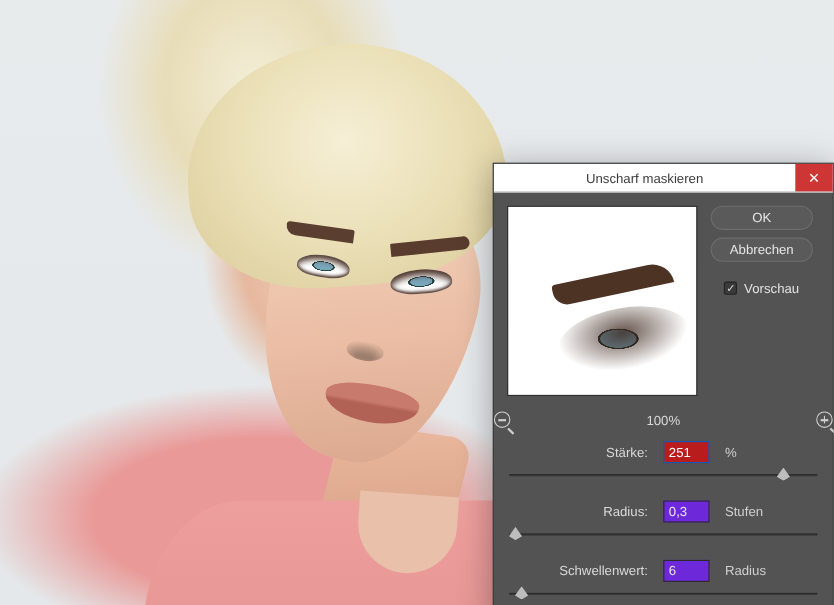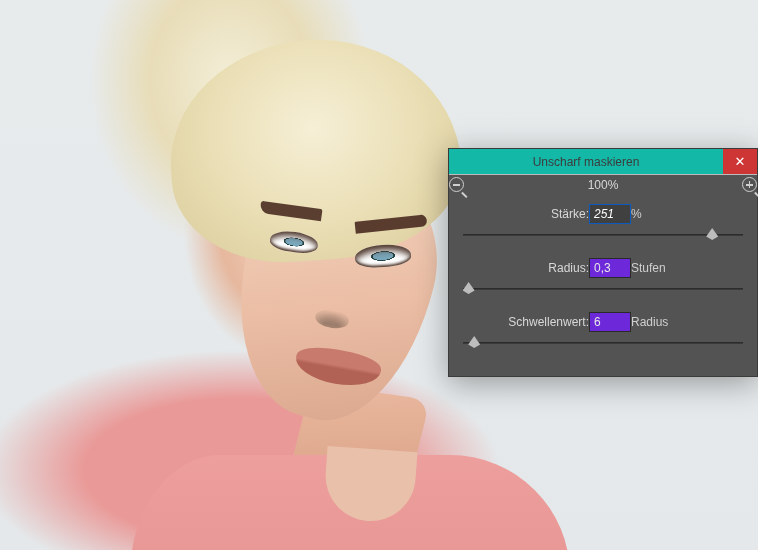--- a/index.html
+++ b/index.html
@@ -73,21 +73,21 @@
     left: 448px;
     top: 148px;
     width: 310px;
     background: #535353;
     border: 1px solid #3b3b3b;
     box-shadow: 0 6px 30px rgba(0,0,0,.35);
     color: #d8d8d8;
   }
   .titlebar {
     height: 26px;
-    background: #14b8a6;
+    background: #ffffff;
     color: #3c3c3c;
     display: flex; align-items: center;
     border-bottom: 1px solid #bcbcbc;
   }
   .titlebar .title { flex: 1; text-align: center; font-size: 12px; }
   .titlebar .close {
     width: 34px; height: 100%;
     background: #ce3535; color: #fff;
     display: flex; align-items: center; justify-content: center;
     font-size: 13px;
@@ -140,32 +140,32 @@
     width: 15px; height: 15px; border: 1.4px solid #cfcfcf; border-radius: 50%;
     position: relative; cursor:pointer;
   }
   .zoom-icon::after { content:""; position:absolute; right:-5px; bottom:-5px;
     width:7px; height:1.6px; background:#cfcfcf; transform: rotate(45deg); }
   .zoom-icon::before { content:""; position:absolute; left:3px; top:6px; width:7px; height:1.5px; background:#cfcfcf; }
   .zoom-icon.plus .v { position:absolute; left:6px; top:3px; width:1.5px; height:7px; background:#cfcfcf; }
 
   .ctrl-block { padding: 2px 12px 10px 12px; }
   .ctrl-row {
-    display: flex; align-items: center; gap: 0;
+    display: flex; align-items: center; gap: 14px;
     margin-bottom: 4px;
   }
   .ctrl-label { width: 128px; text-align: right; color: #d8d8d8; }
   .ctrl-input {
     width: 42px; height: 20px;
     background: #6d28d9; border: 1px solid #2a2a2a;
     color: #e8e8e8; font-size: 12px;
     padding: 0 4px;
     text-align: left;
   }
-  .ctrl-input.sel { background: #404040; color:#fff; border-color:#0d5abf;font-style:italic; }
+  .ctrl-input.sel { background: #b91c1c; color:#fff; border-color:#0d5abf; }
   .ctrl-unit { color: #cfcfcf; }
   .slider {
     position: relative; height: 14px; margin: 2px 2px 16px 2px;
   }
   .slider .track {
     position:absolute; left:0; right:0; top:6px; height:2px; background:#3a3a3a;
     border-top: 1px solid #2c2c2c;
   }
   .slider .thumb {
     position:absolute; top:0; width:12px; height:12px; transform: translateX(-50%);
@@ -193,20 +193,31 @@
 
 <div class="dialog">
 
   <div class="titlebar">
     <div class="title">Unscharf maskieren</div>
     <div class="close">
       <span>✕</span>
     </div>
   </div>
 
+  <div class="dlg-body">
+    <div class="preview"></div>
+    <div class="btn-col">
+      <div class="ps-btn">OK</div>
+      <div class="ps-btn">Abbrechen</div>
+      <label class="ps-chk">
+        <span class="box">✓</span>
+        <span>Vorschau</span>
+      </label>
+    </div>
+  </div>
 
   <div class="zoomrow">
     <div class="zoom-icon"></div>
     <span>100%</span>
     <div class="zoom-icon plus">
         <span class="v"></span>
       </div>
   </div>
 
   <div class="ctrl-block">

